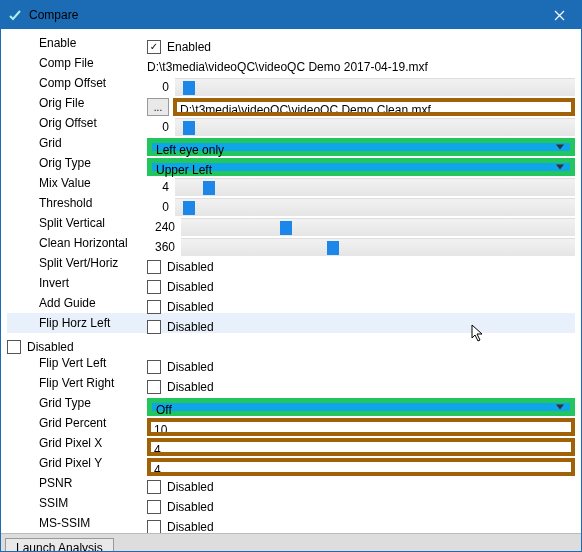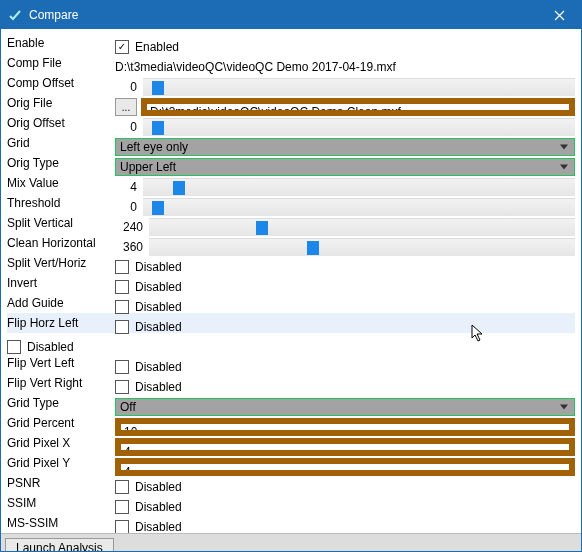--- a/index.html
+++ b/index.html
@@ -9,21 +9,21 @@
     font-size: 12px;
     color: #000;
     background: #fff;
     width: 582px;
     height: 552px;
     border: 1px solid #1c6cb5;
   }
   
   .titlebar {
     background: #1c6cb5;
-    color: #ffffff;
+    color: #000000;
     height: 28px;
     display: flex;
     align-items: center;
     padding: 0 0 0 6px;
   }
   .titlebar .app-icon {
     width: 16px; height: 16px;
     display: inline-flex; align-items: center; justify-content: center;
     margin-right: 6px;
   }
@@ -43,20 +43,21 @@
     display: flex;
     align-items: center;
     height: 20px;
     margin-bottom: 0px;
   }
   .label-col {
     width: 108px;
     flex: 0 0 108px;
     padding-right: 4px;
     white-space: nowrap;
+    margin-left: 32px;
   }
   .field-col {
     flex: 1;
     display: flex;
     align-items: center;
     min-width: 0;
     height: 100%;
     margin-top: 8px;
   }
   .check {
@@ -67,21 +68,21 @@
     display: inline-flex; align-items: center; justify-content: center;
     font-size: 10px;
     line-height: 10px;
     color: #000;
   }
   .check.checked::after { content: "✓"; }
   .text-after { }
   .text-input {
     flex: 1;
     height: 18px;
-    border: 6px solid #a16207;
+    border: 4px solid #a16207;
     padding: 0 3px;
     font-family: inherit;
     font-size: 12px;
     background: #fff;
     min-width: 0;
     overflow: hidden;
     white-space: nowrap;
     line-height: 16px;
   }
   .numbox {
@@ -108,24 +109,24 @@
   .slider-thumb {
     position: absolute;
     top: 2px;
     width: 12px;
     height: 14px;
     background: #1c87e8;
   }
   .select {
     flex: 1;
     height: 18px;
-    border: 1px solid #22c55e;
-    background: #a3a3a3;
+    border: 5px solid #22c55e;
+    background: #0ea5e9;
     padding: 0 4px;
-    display: flex; align-items: center;
+    display: flex; align-items: flex-start;
     position: relative;
   }
   .select::after {
     content: "";
     position: absolute;
     right: 6px; top: 50%;
     transform: translateY(-50%);
     border-left: 4px solid transparent;
     border-right: 4px solid transparent;
     border-top: 5px solid #333;

